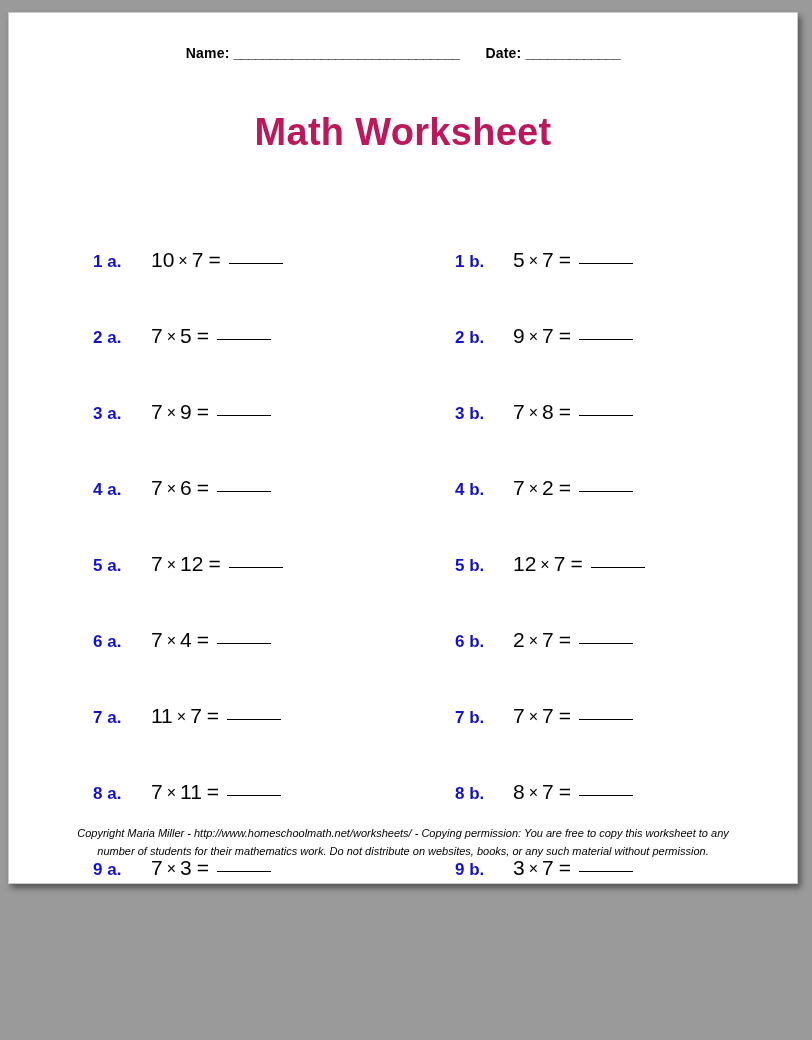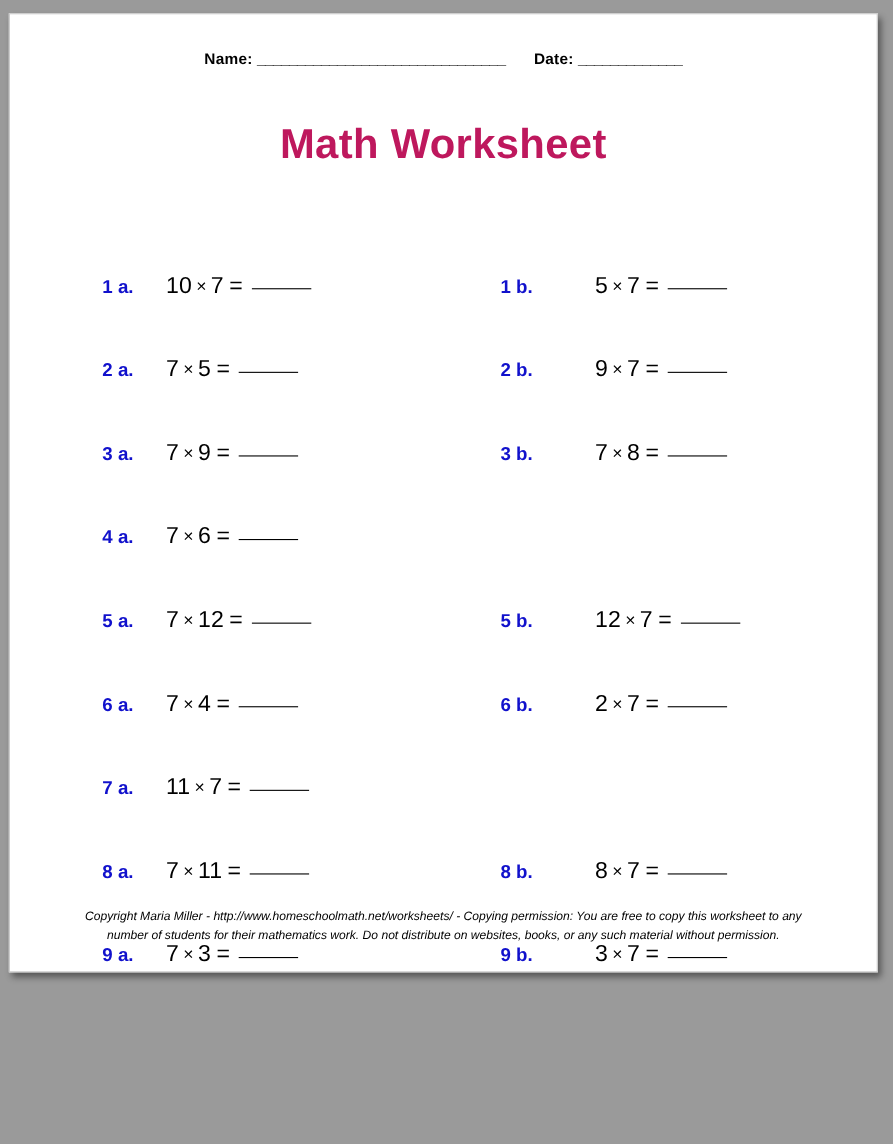--- a/index.html
+++ b/index.html
@@ -72,21 +72,21 @@
     height: 76px;
     align-items: flex-end;
   }
   .cell {
     display: flex;
     align-items: baseline;
     width: 50%;
     box-sizing: border-box;
   }
   .cell.left { padding-left: 62px; }
-  .cell.right { padding-left: 52px; gap: 28px; }
+  .cell.right { padding-left: 52px; }
 
   .num {
     color: #1111cc;
     font-weight: bold;
     font-size: 17px;
     width: 58px;
     flex: 0 0 58px;
     text-align: left;
     white-space: nowrap;
   }
@@ -191,20 +191,26 @@
         </div>
       </div>
 
       <div class="prow">
         <div class="cell left">
           <span class="num">4 a.</span>
           <span class="expr">
             <span>7</span><span class="op">×</span><span>6</span><span class="eq">=</span><span class="blank"></span>
           </span>
         </div>
+        <div class="cell right">
+          <span class="num">4 b.</span>
+          <span class="expr">
+            <span>7</span><span class="op">×</span><span>2</span><span class="eq">=</span><span class="blank"></span>
+          </span>
+        </div>
       </div>
 
       <div class="prow">
         <div class="cell left">
           <span class="num">5 a.</span>
           <span class="expr">
             <span>7</span><span class="op">×</span><span>12</span><span class="eq">=</span><span class="blank"></span>
           </span>
         </div>
         <div class="cell right">
@@ -228,20 +234,26 @@
             <span>2</span><span class="op">×</span><span>7</span><span class="eq">=</span><span class="blank"></span>
           </span>
         </div>
       </div>
 
       <div class="prow">
         <div class="cell left">
           <span class="num">7 a.</span>
           <span class="expr">
             <span>11</span><span class="op">×</span><span>7</span><span class="eq">=</span><span class="blank"></span>
+          </span>
+        </div>
+        <div class="cell right">
+          <span class="num">7 b.</span>
+          <span class="expr">
+            <span>7</span><span class="op">×</span><span>7</span><span class="eq">=</span><span class="blank"></span>
           </span>
         </div>
       </div>
 
       <div class="prow">
         <div class="cell left">
           <span class="num">8 a.</span>
           <span class="expr">
             <span>7</span><span class="op">×</span><span>11</span><span class="eq">=</span><span class="blank"></span>
           </span>

